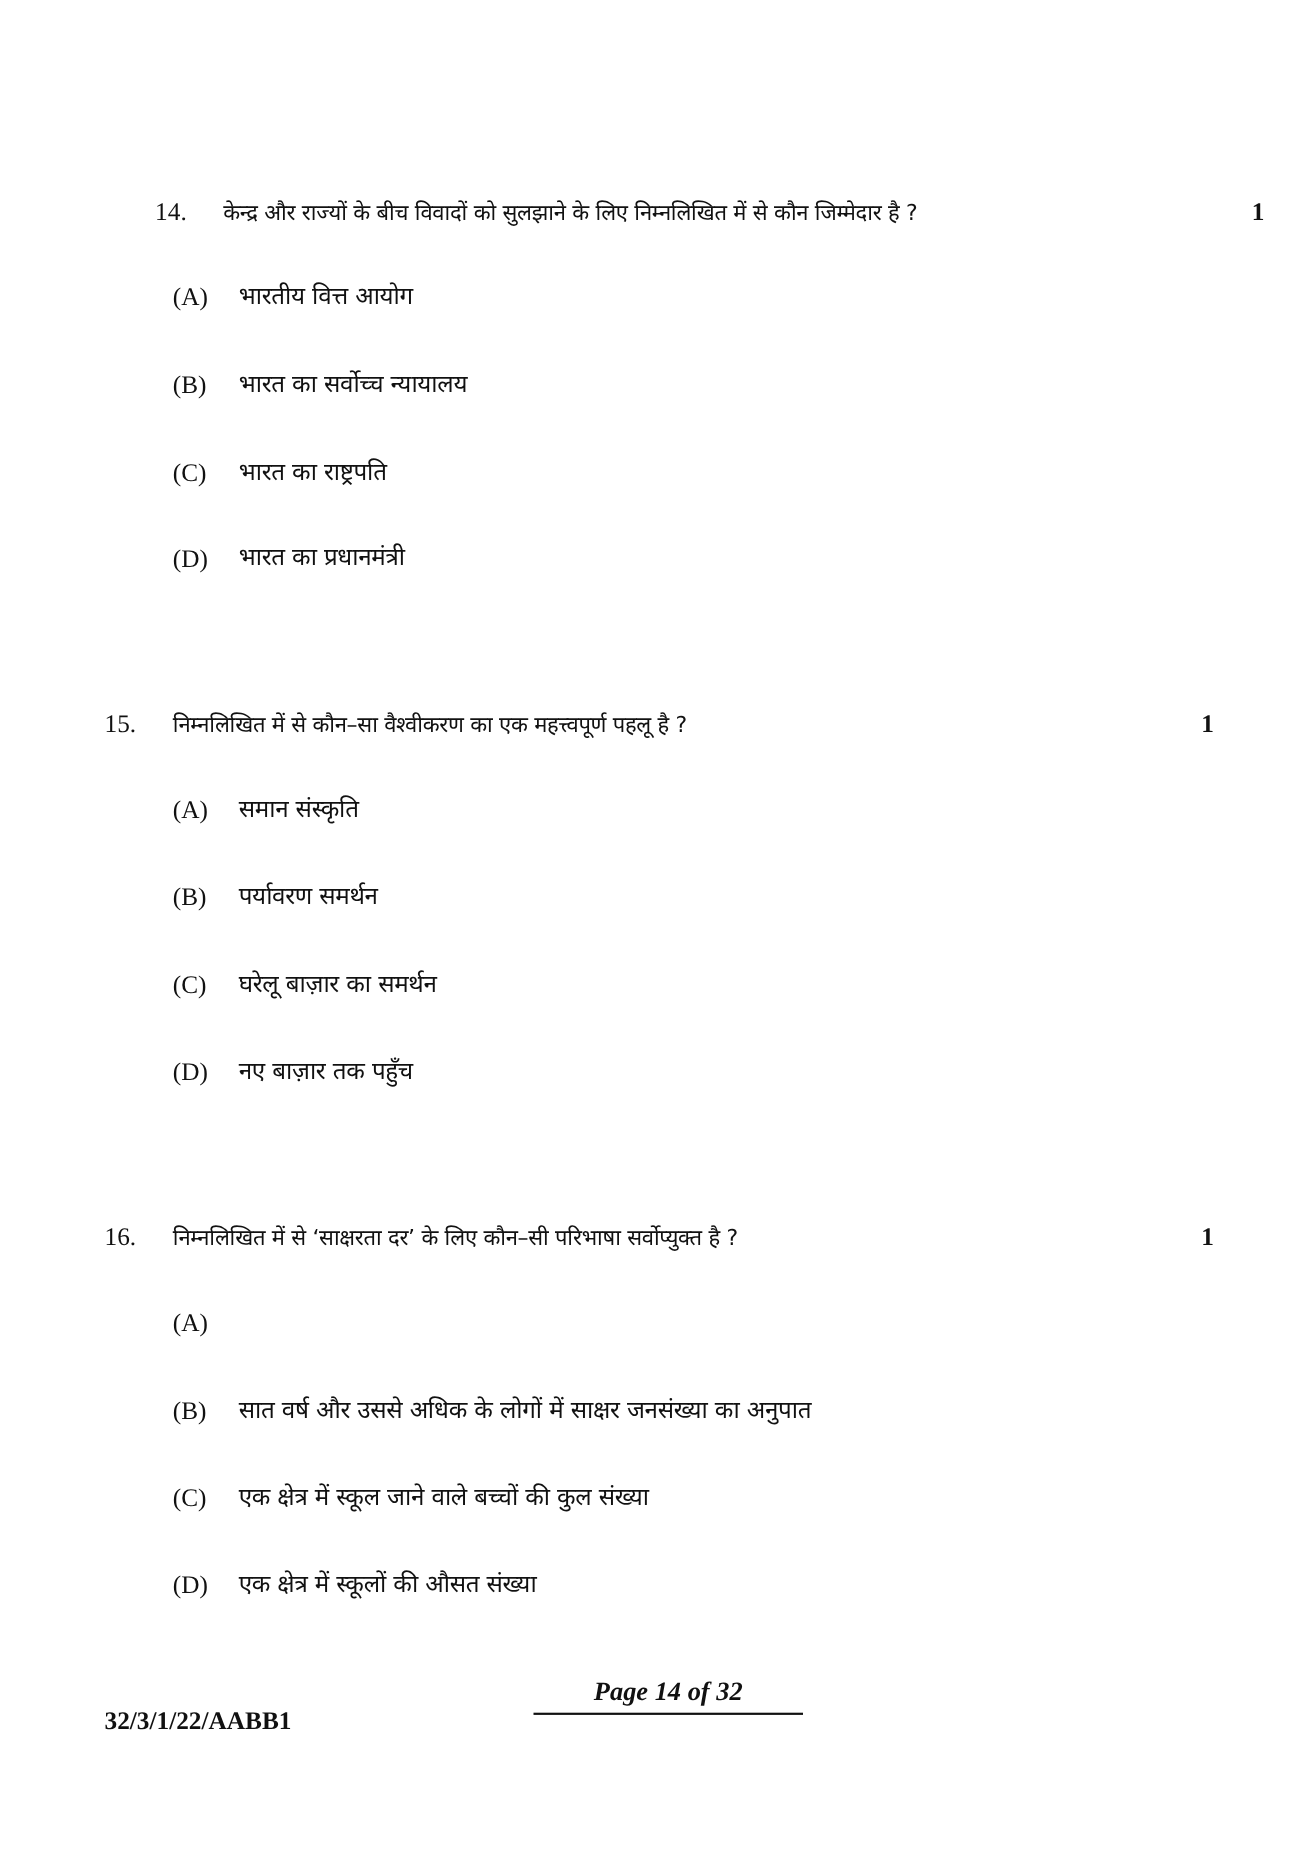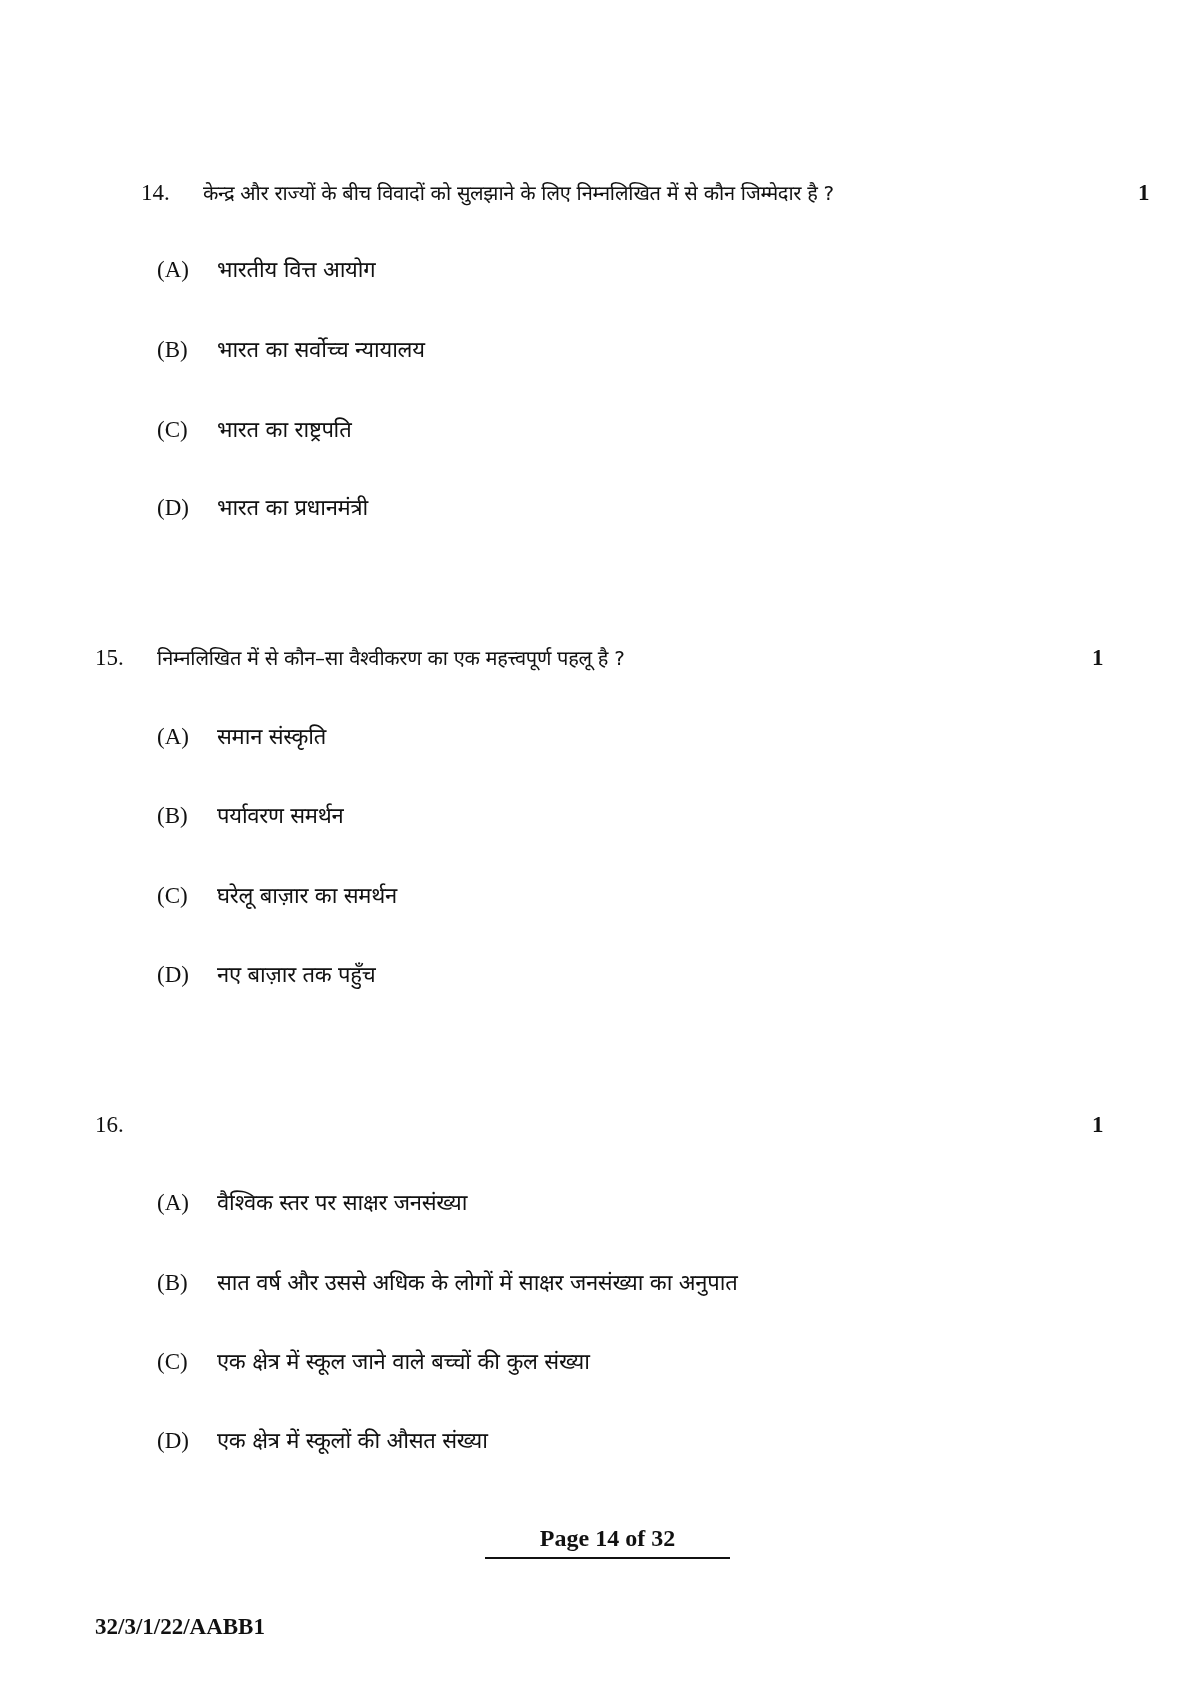--- a/index.html
+++ b/index.html
@@ -65,33 +65,34 @@
       top: 0;
       font-size: 22px;
       line-height: 34px;
       white-space: nowrap;
       font-family: "DejaVu Sans", sans-serif;
       letter-spacing: -0.3px;
     }
     .footer-code {
       position: absolute;
       left: 95px;
-      top: 1610px;
+      top: 1548px;
       font-size: 23px;
       font-weight: bold;
       line-height: 34px;
     }
     .footer-page {
       position: absolute;
       left: 485px;
       top: 1521px;
       width: 245px;
       text-align: center;
       font-size: 24px;
       font-weight: bold;
+      font-style: italic;
       line-height: 34px;
     }
     .footer-underline {
       position: absolute;
       left: 485px;
       top: 1557px;
       width: 245px;
       height: 2px;
       background: #111111;
     }
@@ -138,25 +139,25 @@
   <span class="opt-letter">(C)</span>
   <span class="opt-text">घरेलू बाज़ार का समर्थन</span>
 </div>
 <div class="option-row" style="top:958px;">
   <span class="opt-letter">(D)</span>
   <span class="opt-text">नए बाज़ार तक पहुँच</span>
 </div>
 
 <div class="question-row" style="top:1108px;">
   <span class="q-num">16.</span>
+  <span class="q-text">निम्नलिखित में से ‘साक्षरता दर’ के लिए कौन–सी परिभाषा सर्वोप्युक्त है ?</span>
   <span class="q-marks">1</span>
 </div>
 <div class="option-row" style="top:1186px;">
   <span class="opt-letter">(A)</span>
-  <span class="opt-text">वैश्विक स्तर पर साक्षर जनसंख्या</span>
 </div>
 <div class="option-row" style="top:1266px;">
   <span class="opt-letter">(B)</span>
   <span class="opt-text">सात वर्ष और उससे अधिक के लोगों में साक्षर जनसंख्या का अनुपात</span>
 </div>
 <div class="option-row" style="top:1345px;">
   <span class="opt-letter">(C)</span>
   <span class="opt-text">एक क्षेत्र में स्कूल जाने वाले बच्चों की कुल संख्या</span>
 </div>
 <div class="option-row" style="top:1424px;">

